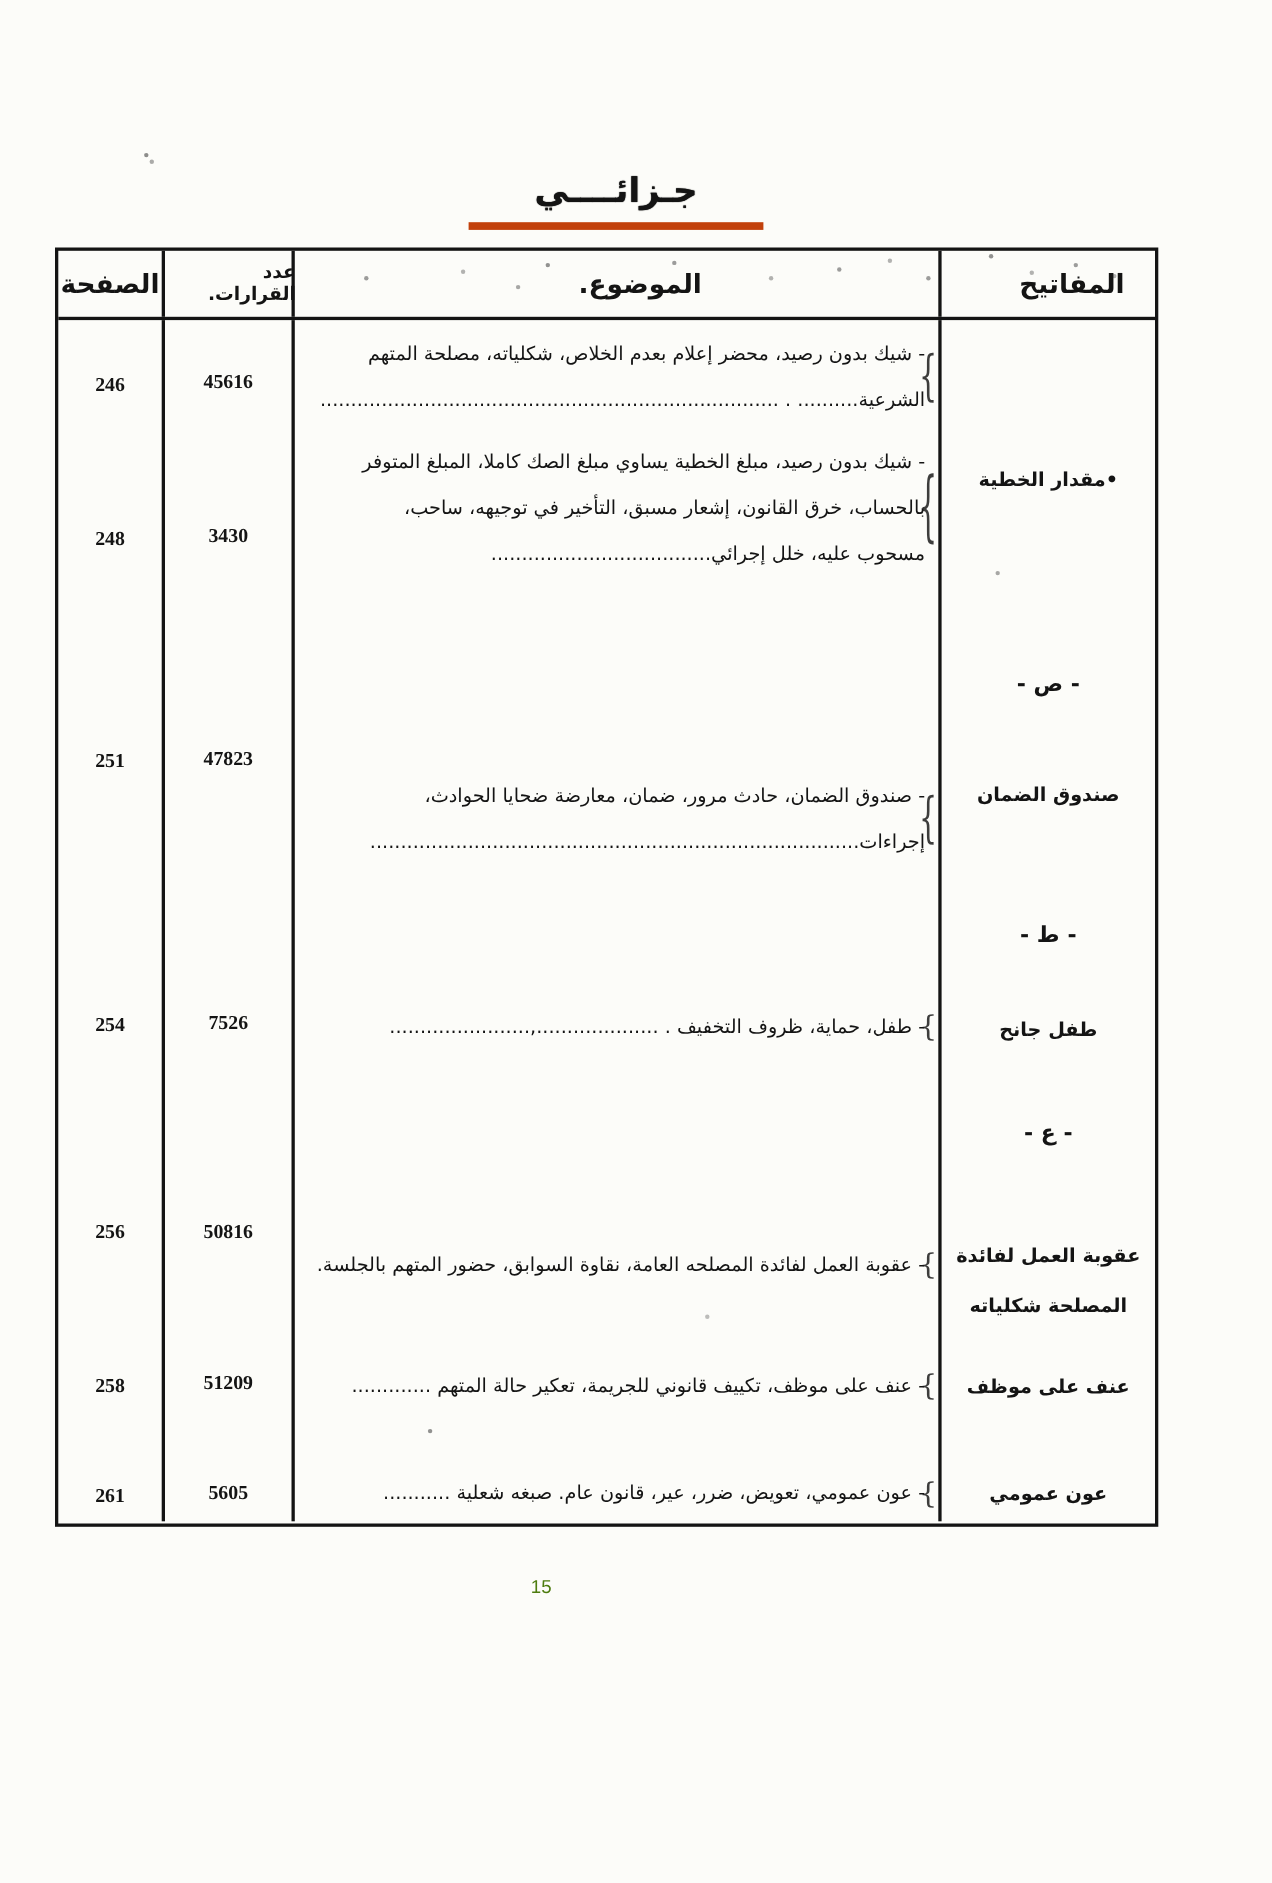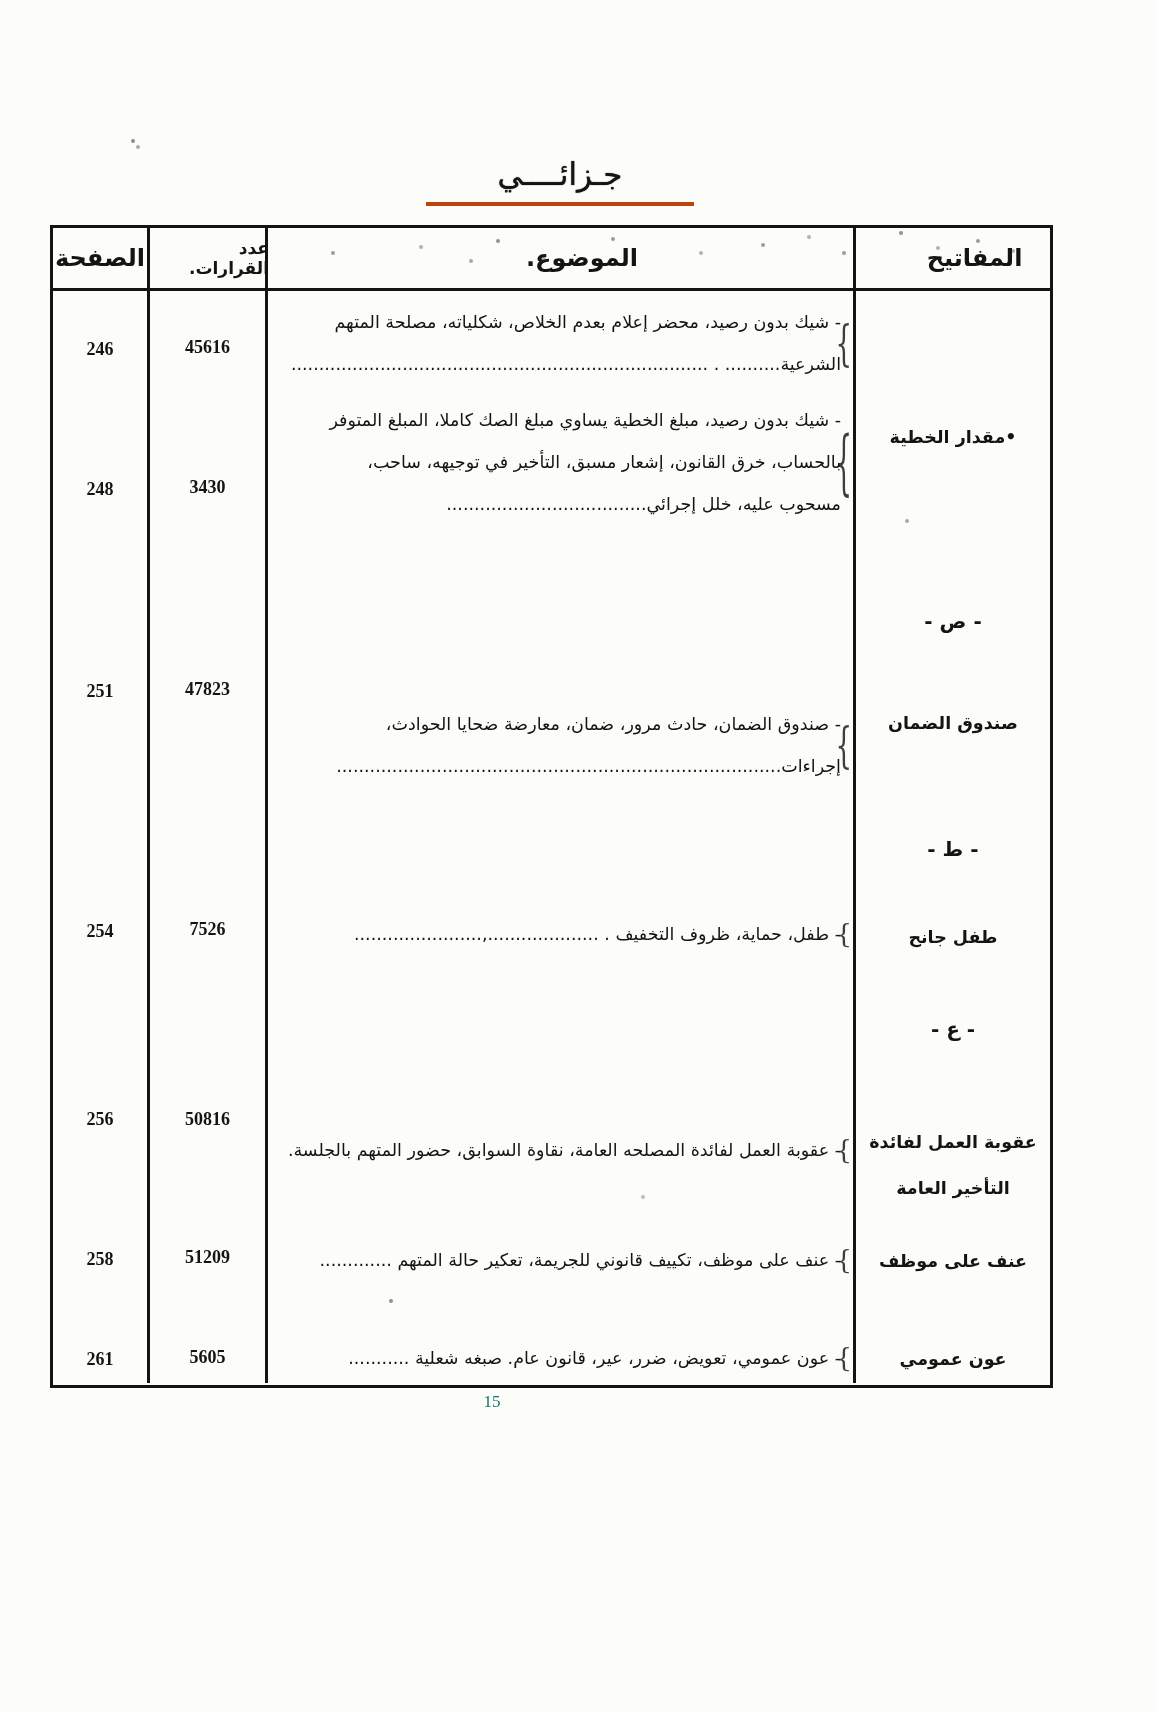--- a/index.html
+++ b/index.html
@@ -1,22 +1,22 @@
 <!DOCTYPE html>
 <html lang="ar"><head>
 <meta charset="utf-8">
 <style>
   html,body{margin:0;padding:0;}
   body{background:#fcfcf9;font-family:"DejaVu Sans",sans-serif;}
   .page{position:relative;width:1156px;height:1712px;background:#fcfcf9;color:#141414;overflow:hidden;}
 
   .title{
     position:absolute;top:148px;left:426px;width:268px;height:54px;
-    direction:rtl;text-align:center;font-size:31px;font-weight:normal;
-    letter-spacing:1px;border-bottom:4px solid #c2410c;line-height:52px;
+    direction:rtl;text-align:center;font-size:31px;font-weight:bold;
+    letter-spacing:1px;border-bottom:7px solid #c2410c;line-height:52px;
     text-shadow:0 0 1px #000;
   }
 
   .table{
     position:absolute;top:225px;left:50px;width:1003px;height:1163px;
     border:3px solid #141414;direction:rtl;box-sizing:border-box;background:transparent;
   }
   .thead{display:grid;grid-template-columns:197px 588px 118px 94px;height:60px;border-bottom:3px solid #141414;}
   .th{display:flex;align-items:center;justify-content:center;font-weight:bold;font-size:24px;box-sizing:border-box;}
   .th.c-decisions{font-size:17px;}
@@ -36,22 +36,22 @@
   .brace.s3{transform:scaleY(2.7);}
 
   .sblock{text-align:center;font-weight:bold;font-size:17.5px;line-height:40px;padding:0 6px;}
   .sblock .sline{display:block;}
   .sblock.wide{line-height:46px;}
   .sep{text-align:center;font-weight:bold;font-size:20px;letter-spacing:2px;}
 
   .num{text-align:center;font-weight:bold;font-size:18px;font-family:"Liberation Serif",serif;}
 
   .footer-num{
-    position:absolute;top:1392px;left:462px;width:60px;text-align:center;
-    font-size:17px;font-family:Liberation Serif, serif;color:#0f766e;
+    position:absolute;top:1433px;left:462px;width:60px;text-align:center;
+    font-size:17px;font-family:Liberation Sans, sans-serif;color:#4d7c0f;
   }
 
   .specks{
     position:absolute;top:0;left:0;width:2px;height:2px;background:transparent;border-radius:50%;
     box-shadow:
       132px 140px 0 1px rgba(50,50,50,.55),
       137px 146px 0 1px rgba(50,50,50,.4),
       332px 252px 0 1px rgba(40,40,40,.45),
       420px 246px 0 1px rgba(40,40,40,.35),
       470px 260px 0 1px rgba(40,40,40,.4),
@@ -97,21 +97,21 @@
         <div class="block sblock" style="top:412px">
           <span class="sline">صندوق الضمان</span>
         </div>
         <div class="block sep" style="top:546px">- ط -</div>
         <div class="block sblock" style="top:626px">
           <span class="sline">طفل جانح</span>
         </div>
         <div class="block sep" style="top:726px">- ع -</div>
         <div class="block sblock wide" style="top:828px">
           <span class="sline">عقوبة العمل لفائدة</span>
-          <span class="sline">التأخير العامة</span>
+          <span class="sline">المصلحة شكلياته</span>
         </div>
         <div class="block sblock" style="top:950px">
           <span class="sline">عنف على موظف</span>
         </div>
         <div class="block sblock" style="top:1048px">
           <span class="sline">عون عمومي</span>
         </div>
       </div>
 
       <div class="col c-keys">

